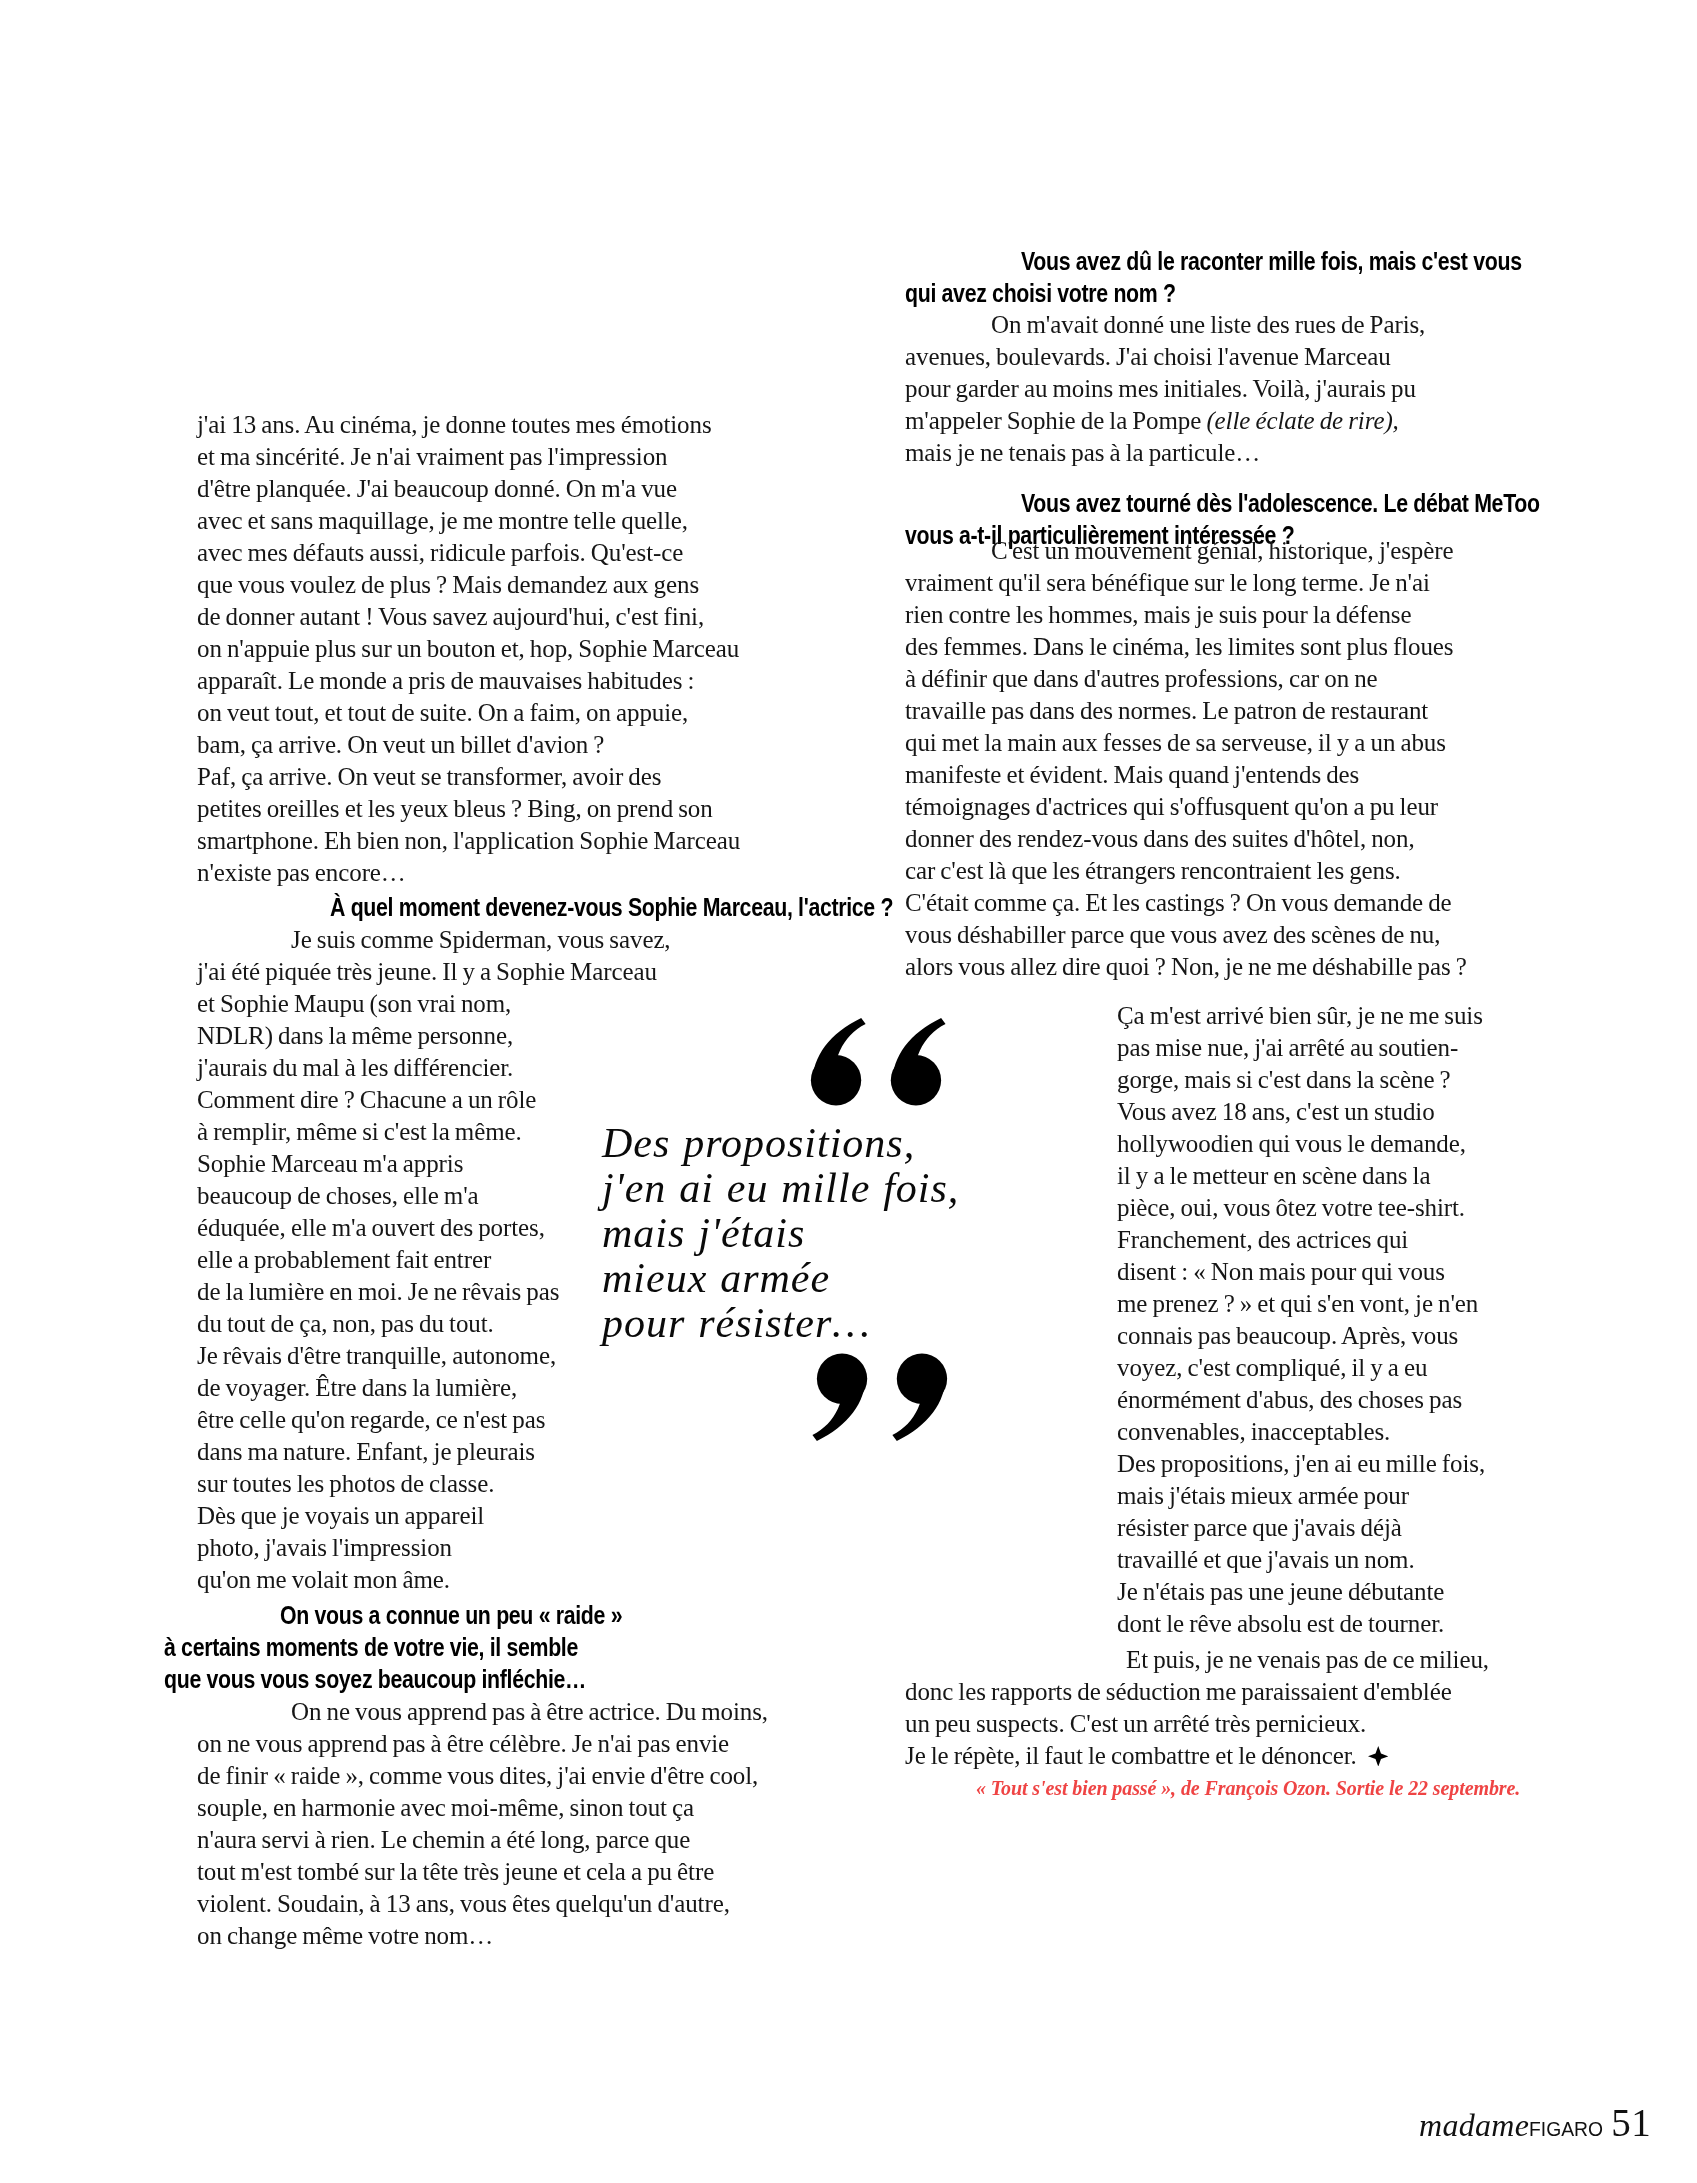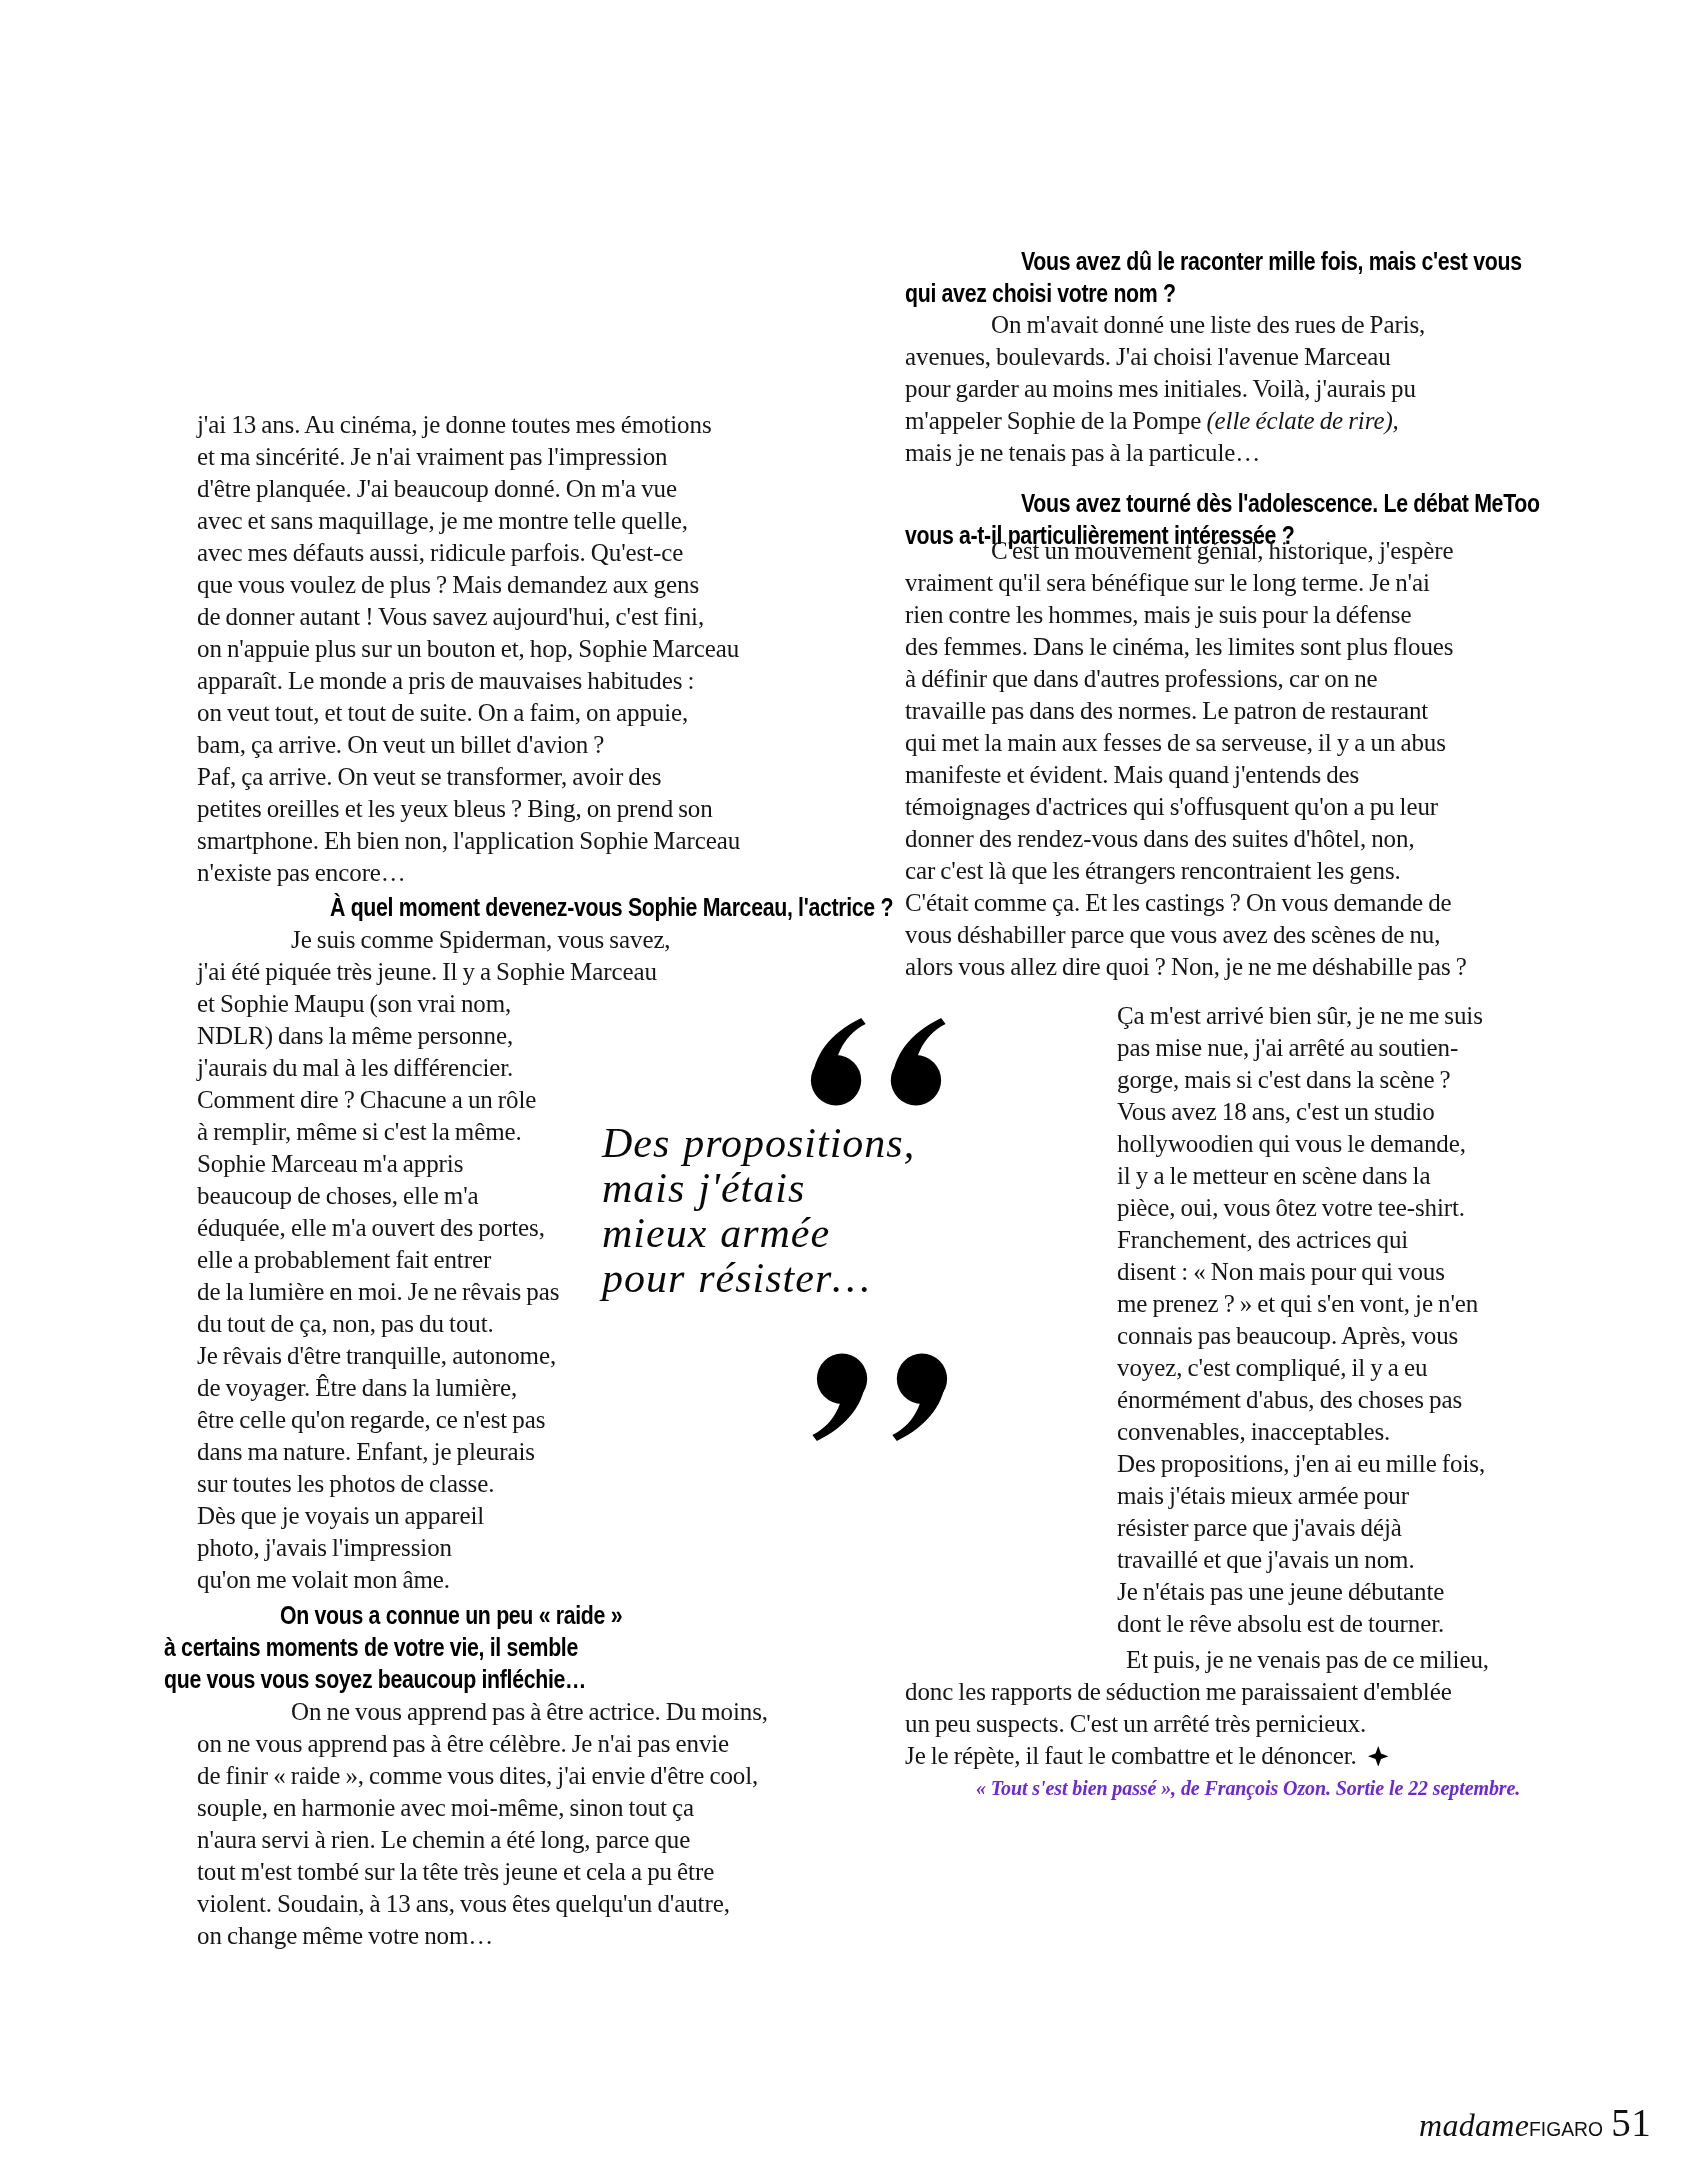--- a/index.html
+++ b/index.html
@@ -38,21 +38,21 @@
     letter-spacing:1px;word-spacing:1.4px;
     white-space:nowrap;
   }
   .quote-mark{position:absolute;}
   .quote-mark svg{display:block;width:100%;height:100%;}
   .rot180{transform:rotate(180deg);}
   
   .credit{
     font-style:italic;font-weight:700;
     font-size:20px;line-height:25px;
-    letter-spacing:-0.1px;white-space:nowrap;color:#6d28d9;
+    letter-spacing:-0.1px;white-space:nowrap;color:#ef4444;
   }
   
   .footer{
     position:absolute;display:flex;align-items:baseline;
     color:#111;
   }
   .footer .madame{font-style:italic;font-size:32px;letter-spacing:0.3px;}
   .footer .figaro{font-family:"Liberation Sans", sans-serif;font-size:21px;letter-spacing:0px;transform:scaleX(0.92);transform-origin:0 100%;}
   .footer .pageno{font-size:39px;letter-spacing:0.7px;margin-left:1.4px;}
   .star-icon{display:inline-block;width:20.5px;height:20.5px;margin-left:11px;transform:translateY(2.1px);}
@@ -212,20 +212,21 @@
         <g transform="translate(108,0)">
           <circle cx="46" cy="86" r="34"></circle>
           <path d="M80,2 C38,22 14,54 14,90 L44,98 C40,60 54,26 86,10 Z"></path>
         </g>
       </g>
     </svg>
   </div>
 
   <div class="block pullquote" style="left:602px;top:1121px;width:507px;">
       <div class="tl">Des propositions,</div>
+      <div class="tl">j'en ai eu mille fois,</div>
       <div class="tl">mais j'étais</div>
       <div class="tl">mieux armée</div>
       <div class="tl">pour résister…</div>
     </div>
 
   <div class="quote-mark rot180" style="left:808px;top:1352px;width:148px;height:92px;">
     <svg viewBox="0 0 200 120">
       <g fill="#000">
         <circle cx="46" cy="86" r="34"></circle>
         <path d="M80,2 C38,22 14,54 14,90 L44,98 C40,60 54,26 86,10 Z"></path>

